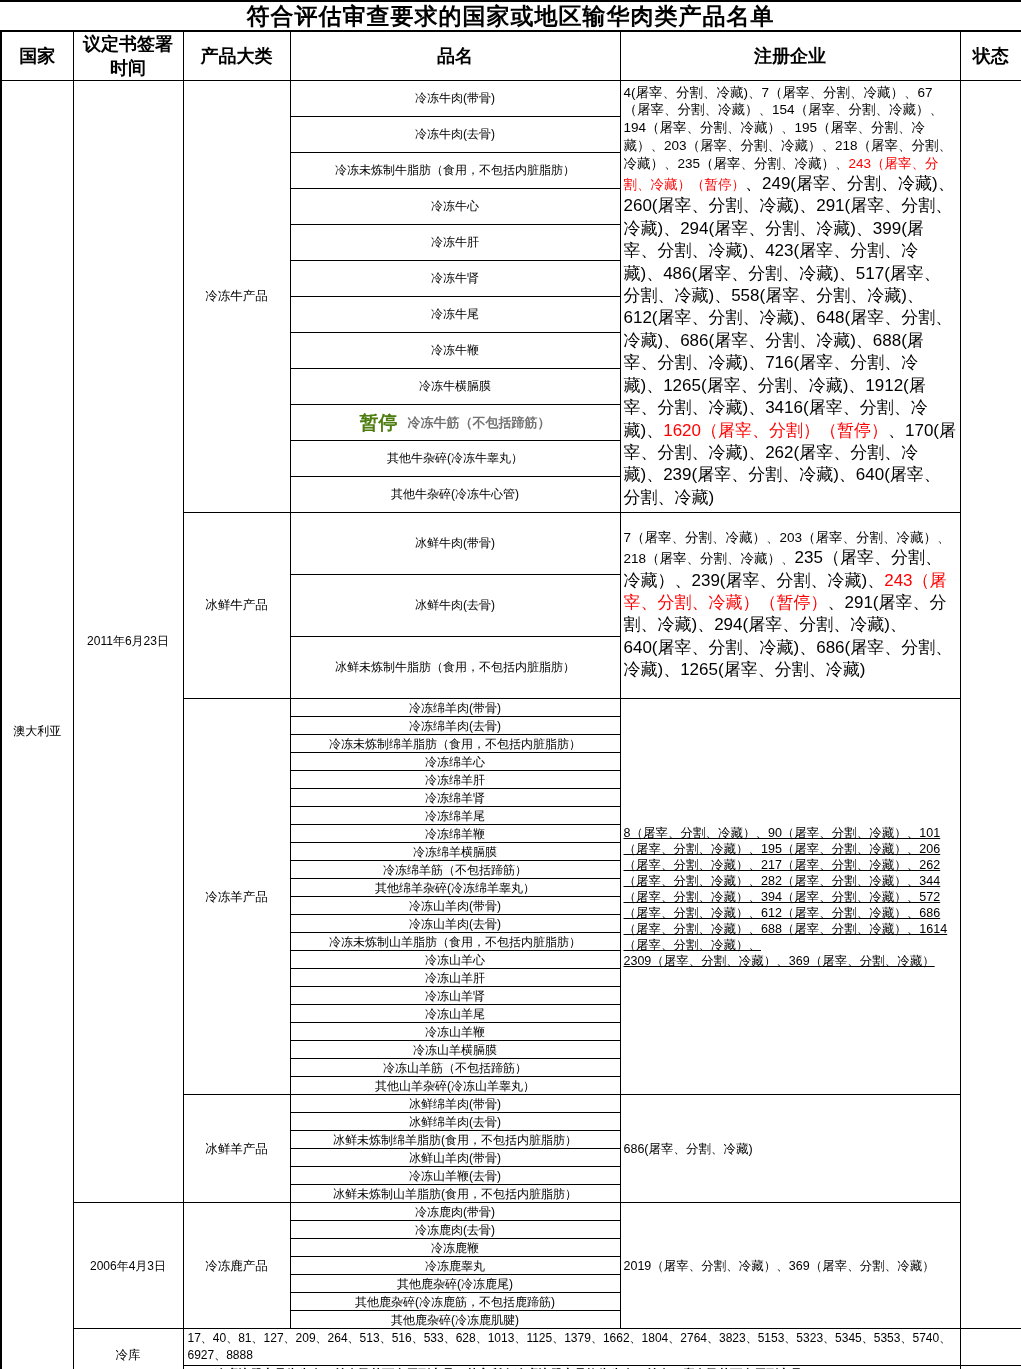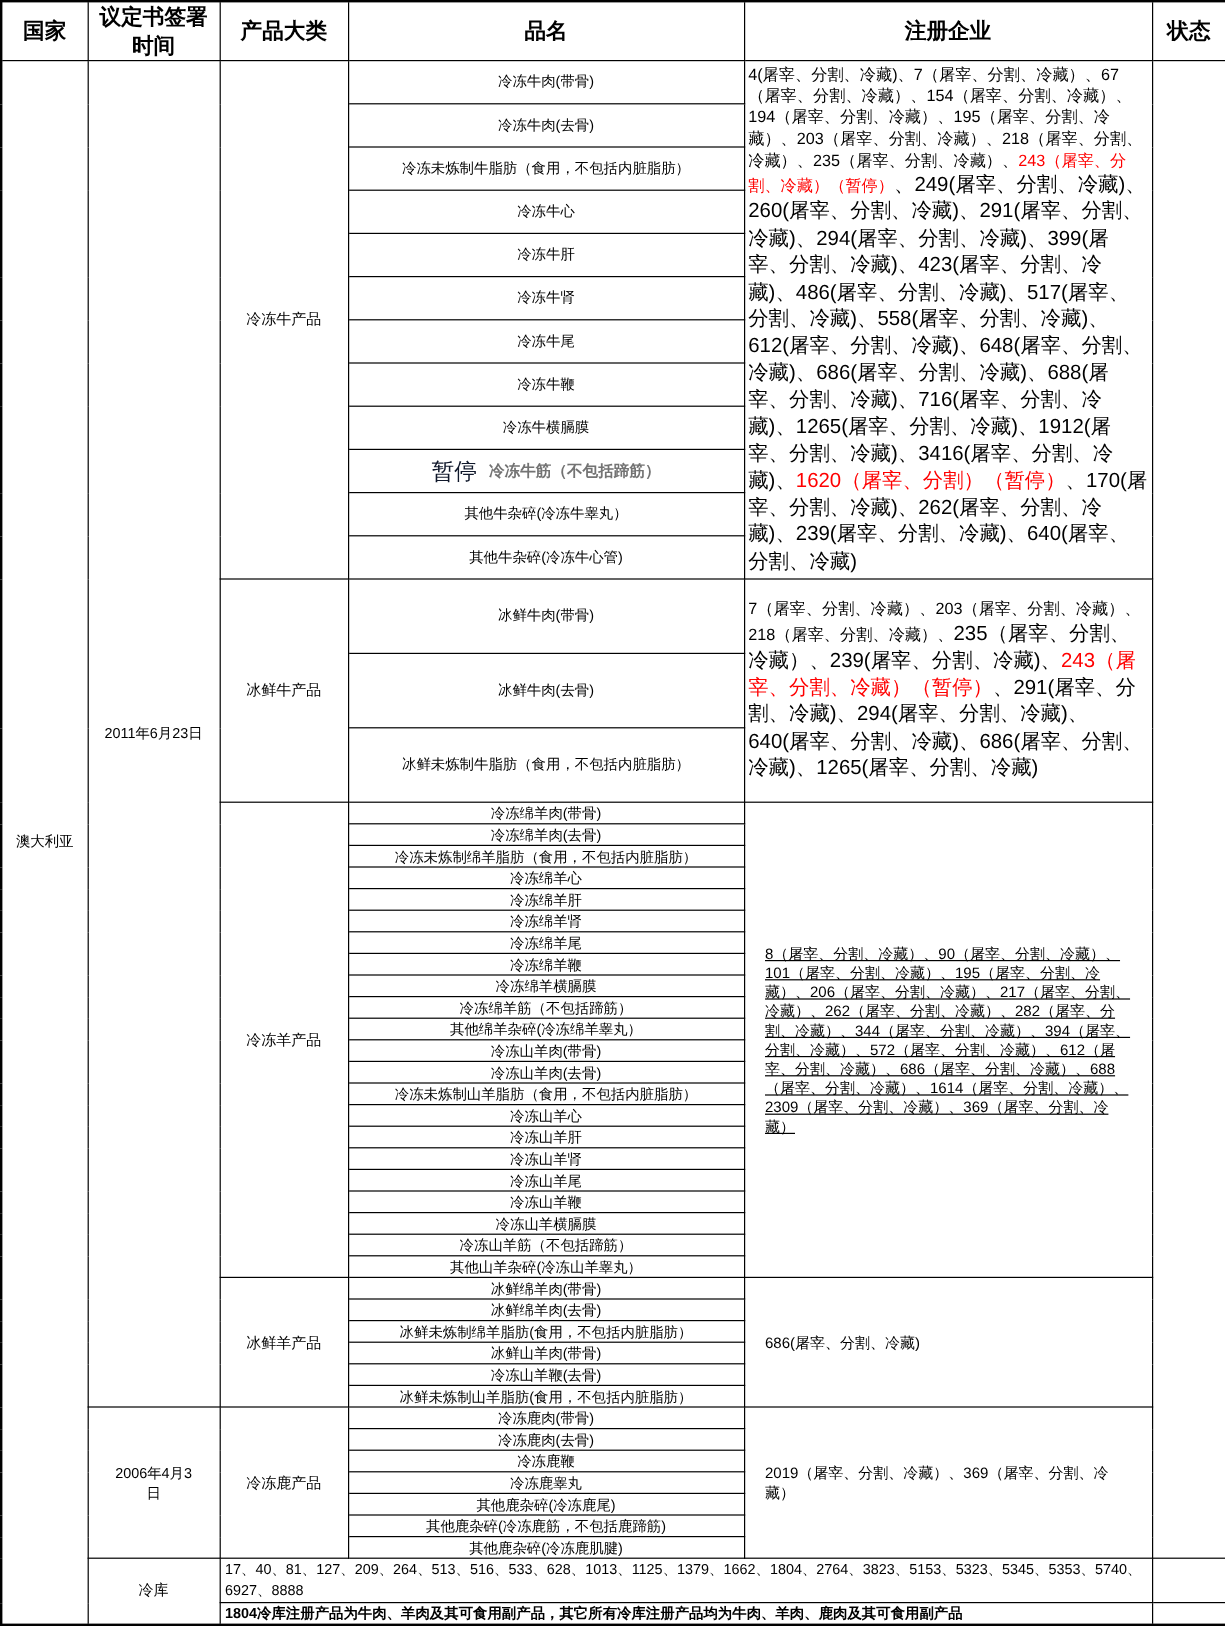--- a/index.html
+++ b/index.html
@@ -6,38 +6,39 @@
   .page{width:1021px;font-family:"Liberation Sans", sans-serif;color:#000;}
   .title{box-sizing:border-box;height:30px;line-height:29px;font-size:23px;font-weight:bold;
          text-align:center;border-top:2px solid #000;letter-spacing:1px;}
   table{width:1021px;border-collapse:collapse;table-layout:fixed;border:2px solid #000;}
   td,th{border:1px solid #000;padding:0 2px;font-size:12px;text-align:center;
         vertical-align:middle;overflow:hidden;box-sizing:border-box;}
   th{font-weight:bold;font-size:18px;height:26px;}
   tr.r-beef{height:36px;}
   tr.r-big{height:62px;}
   tr.r-sm{height:18px;}
-  tr.r-sm td{padding:0 17px;line-height:16px;}
+  tr.r-sm td{padding:0 3px;line-height:16px;}
   tr.r-store1{height:37px;}
   tr.r-store2{height:16px;font-weight:bold;}
   td.ent{text-align:left;line-height:1.32;padding:0 3px;}
   .seg-lg{font-size:13.5px;}
   .seg-sm{font-size:17px;}
   .seg-md{font-size:12.5px;}
   .red{color:#ff0000;}
   .pre{white-space:pre-wrap;text-decoration:underline;}
   td.cat{font-size:12.5px;}
-  .pause-badge{color:#0f172a;font-weight:normal;font-size:19px;margin-right:10px;vertical-align:middle;}
+  .pause-badge{color:#4d7c0f;font-weight:bold;font-size:19px;margin-right:10px;vertical-align:middle;}
   .pause-name{color:#737373;font-weight:bold;font-size:13px;vertical-align:middle;}
   td.store-nums,td.store-note{text-align:left;font-size:12px;line-height:1.4;padding:0 4px;}
 </style>
 </head>
 <body>
 
 <div class="page">
+  <div class="title">符合评估审查要求的国家或地区输华肉类产品名单</div>
 
   <table>
     <colgroup>
       <col style="width:72px">
         <col style="width:110px">
         <col style="width:107px">
       <col style="width:330px">
         <col style="width:340px">
         <col style="width:62px">
     </colgroup>

